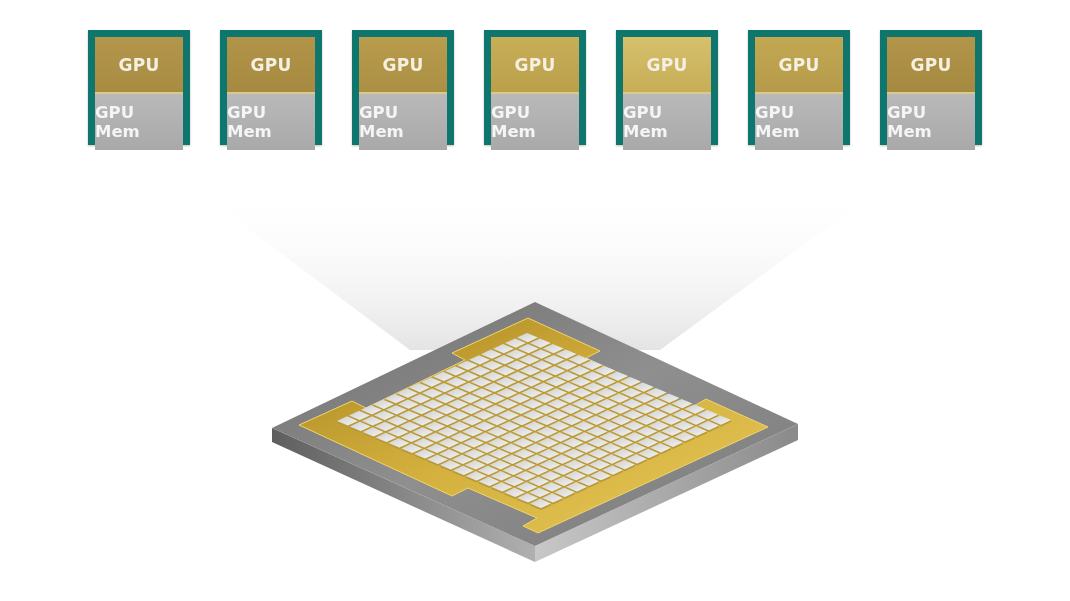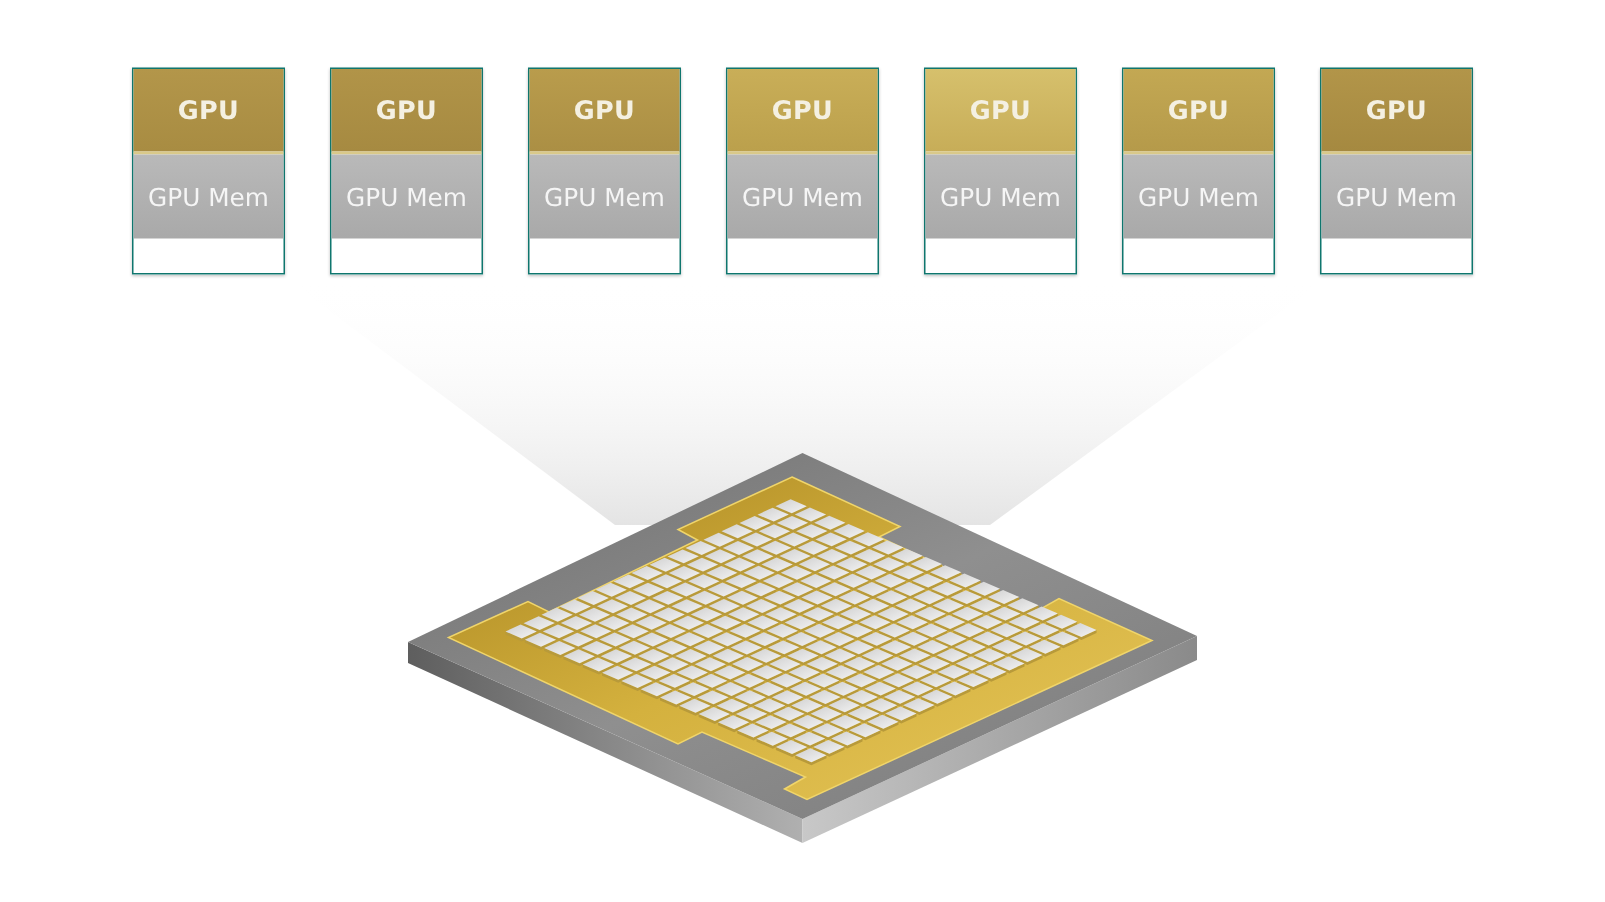--- a/index.html
+++ b/index.html
@@ -1,26 +1,26 @@
 <!DOCTYPE html>
 <html><head>
 <meta charset="utf-8">
 <style>
   html, body { margin: 0; padding: 0; background: #ffffff; }
   body { width: 1070px; height: 601px; position: relative; overflow: hidden;
          font-family: "DejaVu Sans", sans-serif; }
   .gpu-row { position: absolute; left: 0; top: 0; width: 1070px; height: 170px; }
-  .gpu-unit { position: absolute; top: 45px; width: 102px; height: 138px;
-              box-sizing: border-box; border: 1px solid #0f766e;
+  .gpu-unit { position: absolute; top: 30px; width: 102px; height: 115px;
+              box-sizing: border-box; border: 7px solid #0f766e;
               box-shadow: 0 1px 2px rgba(0,0,0,0.25); }
   .gpu-core { height: 57px; display: flex; align-items: center; justify-content: center;
               color: #f4f0e2; font-size: 17px; font-weight: bold; letter-spacing: 0.2px;
               border-bottom: 2px solid #d9c98a; box-sizing: border-box; }
   .gpu-mem { height: 56px; display: flex; align-items: center; justify-content: center;
-             color: #f5f5f5; font-size: 16.5px; font-weight: normal;
+             color: #f5f5f5; font-size: 16.5px; font-weight: bold;
              background: linear-gradient(#b9b9b9, #a9a9a9); }
   .scene { position: absolute; left: 0; top: 0; width: 1070px; height: 601px; }
 </style>
 </head>
 <body>
 
 <div class="gpu-row" id="gpu-row">
     <div class="gpu-unit" style="left: 88px;">
       <div class="gpu-core" style="background: linear-gradient(rgb(179, 150, 74), rgb(168, 140, 66));">GPU</div>
       <div class="gpu-mem">GPU Mem</div>

